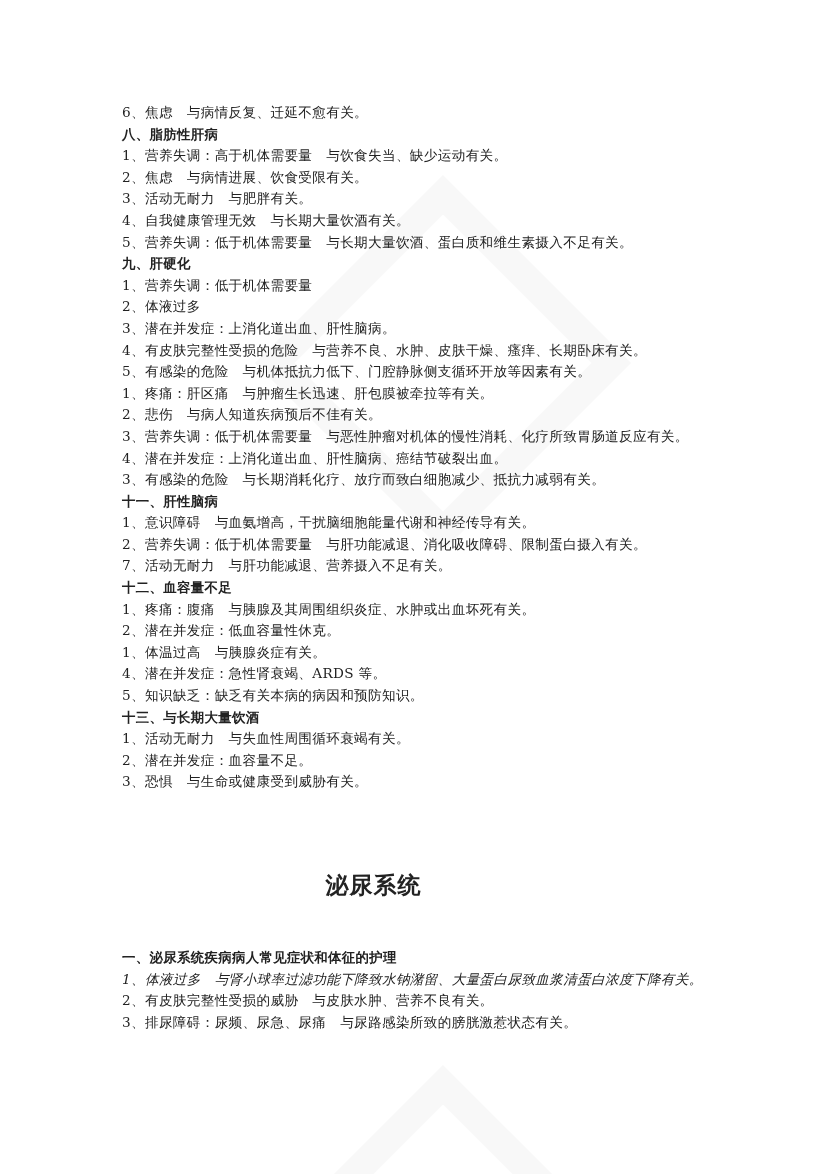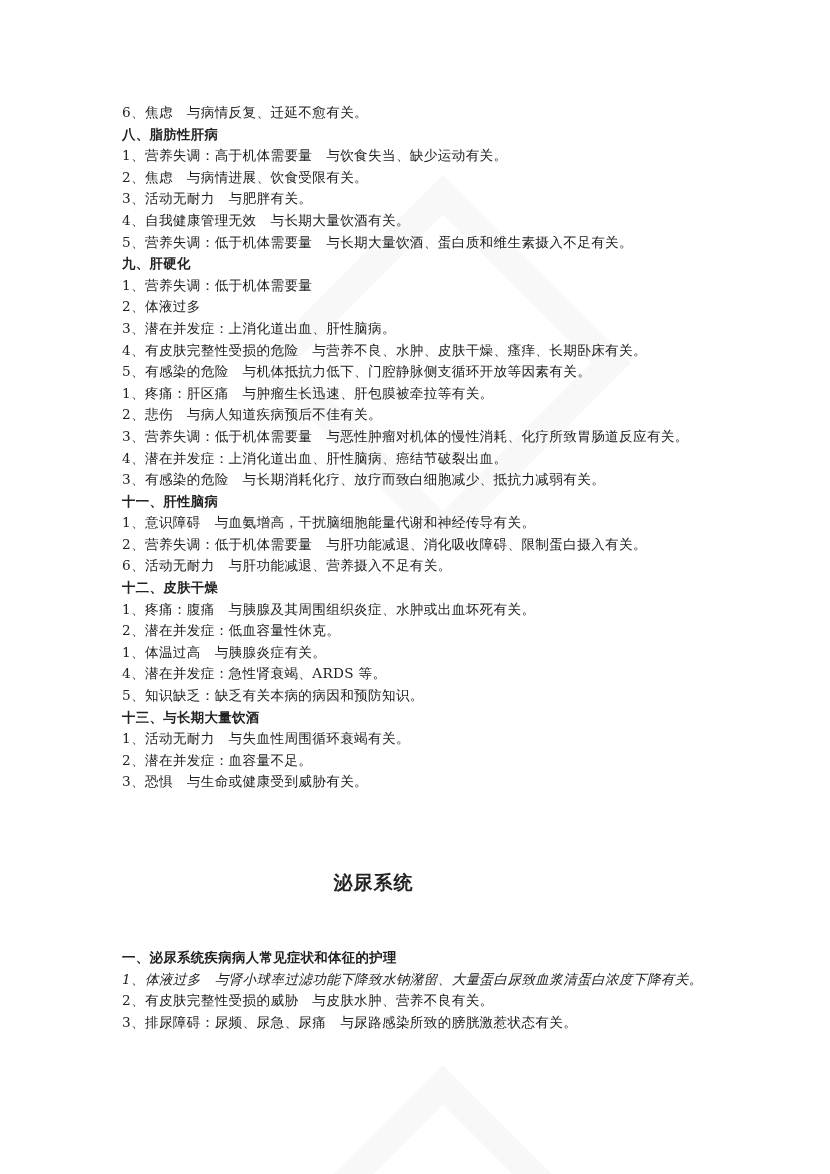--- a/index.html
+++ b/index.html
@@ -15,21 +15,21 @@
   }
   .page { position: absolute; left: 122px; top: 102px; width: 600px; }
   .line {
     font-size: 13.6px; line-height: 21.6px; height: 21.6px; white-space: nowrap;
     letter-spacing: 0.35px;
   }
   .line.wrap { white-space: normal; height: auto; width: 588px; font-style: italic; }
   .heading { font-family: "DejaVu Sans", "Liberation Sans", sans-serif; font-weight: bold; font-size: 13.4px; }
   .title {
     font-family: "DejaVu Sans", "Liberation Sans", sans-serif; font-weight: bold;
-    font-size: 19px; text-align: center; position: absolute; left: 0; width: 747px; top: 870px; letter-spacing: 1px;
+    font-size: 23px; text-align: center; position: absolute; left: 0; width: 747px; top: 870px; letter-spacing: 1px;
   }
   .block2 { position: absolute; left: 122px; top: 947px; width: 600px; }
 </style>
 </head>
 <body>
 
 <div class="watermark" style="left:310px; top:230px;"></div>
 <div class="watermark" style="left:310px; top:1120px;"></div>
 
 <div class="page">
@@ -47,22 +47,22 @@
   <div class="line">4、有皮肤完整性受损的危险　与营养不良、水肿、皮肤干燥、瘙痒、长期卧床有关。</div>
   <div class="line">5、有感染的危险　与机体抵抗力低下、门腔静脉侧支循环开放等因素有关。</div>
   <div class="line">1、疼痛：肝区痛　与肿瘤生长迅速、肝包膜被牵拉等有关。</div>
   <div class="line">2、悲伤　与病人知道疾病预后不佳有关。</div>
   <div class="line">3、营养失调：低于机体需要量　与恶性肿瘤对机体的慢性消耗、化疗所致胃肠道反应有关。</div>
   <div class="line">4、潜在并发症：上消化道出血、肝性脑病、癌结节破裂出血。</div>
   <div class="line">3、有感染的危险　与长期消耗化疗、放疗而致白细胞减少、抵抗力减弱有关。</div>
   <div class="line heading">十一、肝性脑病</div>
   <div class="line">1、意识障碍　与血氨增高，干扰脑细胞能量代谢和神经传导有关。</div>
   <div class="line">2、营养失调：低于机体需要量　与肝功能减退、消化吸收障碍、限制蛋白摄入有关。</div>
-  <div class="line">6、活动无耐力　与肝功能减退、营养摄入不足有关。</div>
-  <div class="line heading">十二、皮肤干燥</div>
+  <div class="line">7、活动无耐力　与肝功能减退、营养摄入不足有关。</div>
+  <div class="line heading">十二、血容量不足</div>
   <div class="line">1、疼痛：腹痛　与胰腺及其周围组织炎症、水肿或出血坏死有关。</div>
   <div class="line">2、潜在并发症：低血容量性休克。</div>
   <div class="line">1、体温过高　与胰腺炎症有关。</div>
   <div class="line">4、潜在并发症：急性肾衰竭、ARDS 等。</div>
   <div class="line">5、知识缺乏：缺乏有关本病的病因和预防知识。</div>
   <div class="line heading">十三、与长期大量饮酒</div>
   <div class="line">1、活动无耐力　与失血性周围循环衰竭有关。</div>
   <div class="line">2、潜在并发症：血容量不足。</div>
   <div class="line">3、恐惧　与生命或健康受到威胁有关。</div>
 </div>

